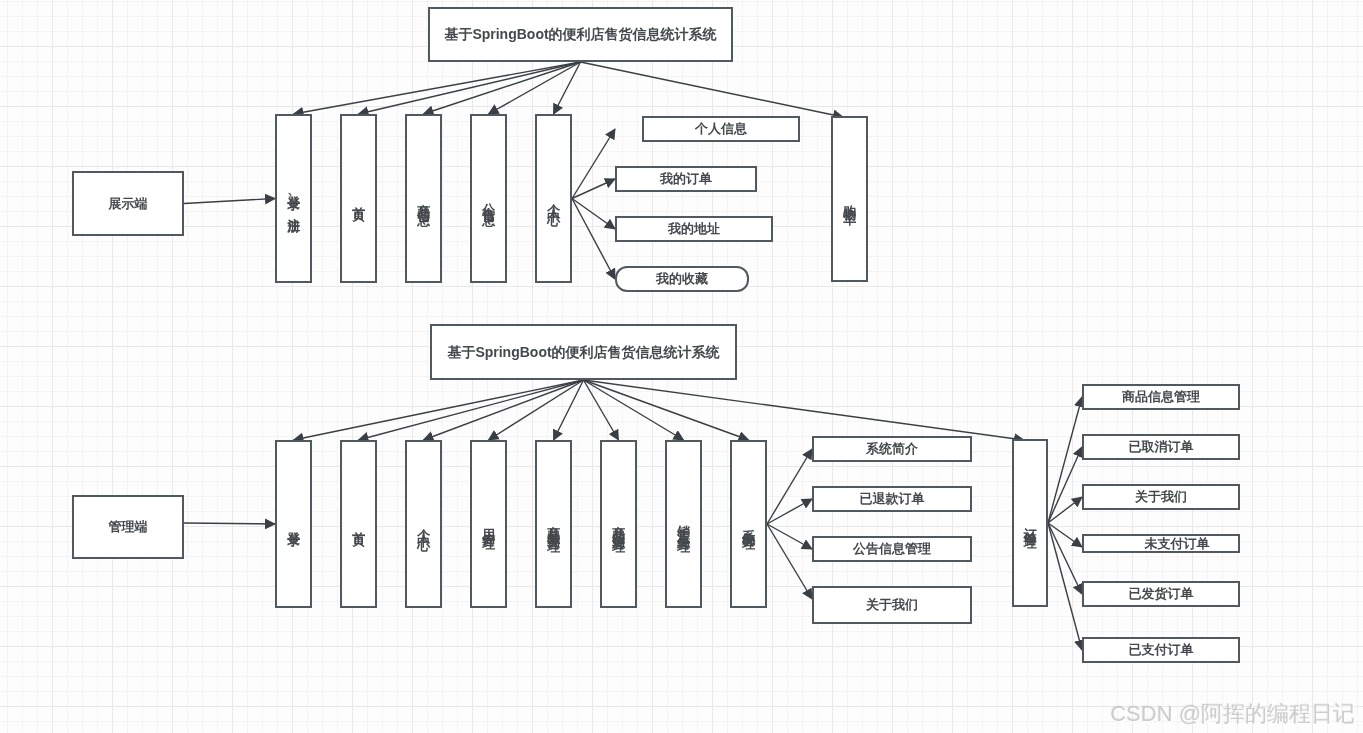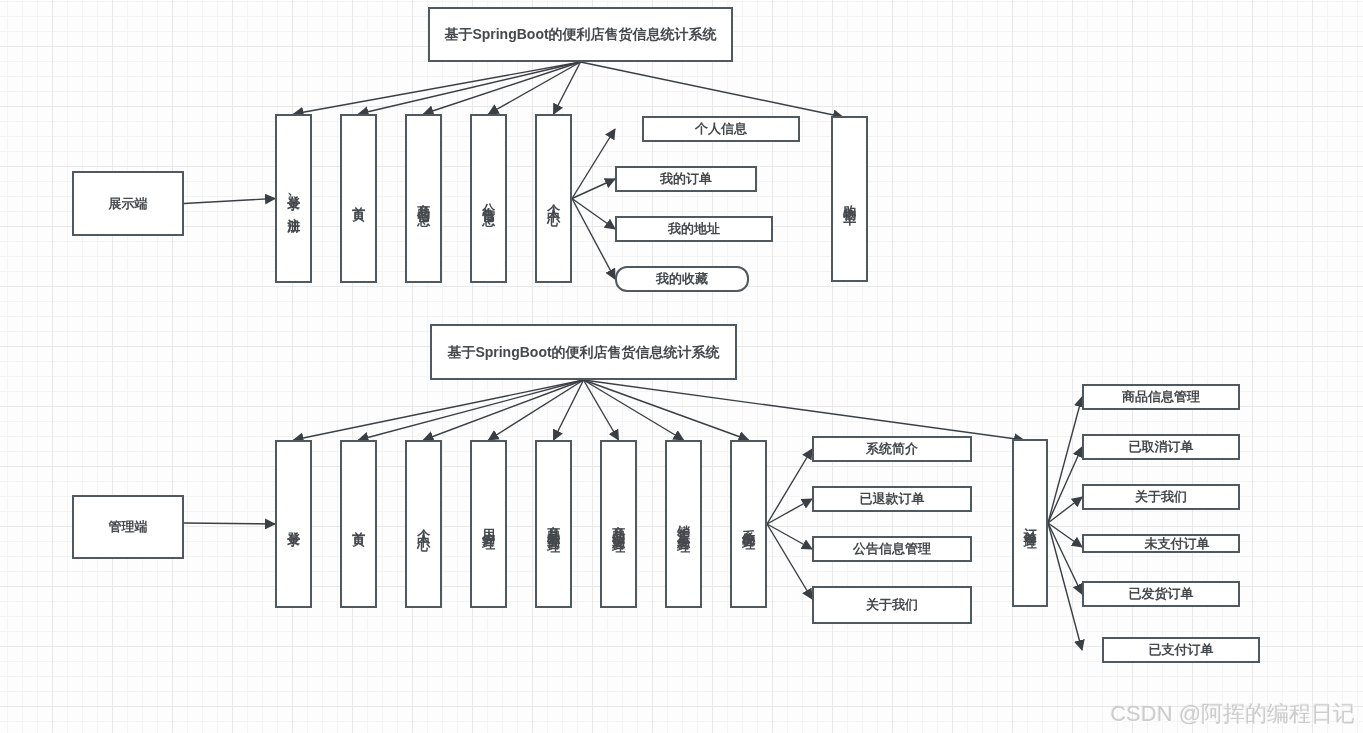--- a/index.html
+++ b/index.html
@@ -172,16 +172,16 @@
     </div>
     <div class="node" style="left: 1082px; top: 484px; width: 158px; height: 26px;">
       <span>关于我们</span>
     </div>
     <div class="node" style="left: 1082px; top: 534px; width: 158px; height: 19px; padding-left: 32px;">
       <span>未支付订单</span>
     </div>
     <div class="node" style="left: 1082px; top: 581px; width: 158px; height: 26px;">
       <span>已发货订单</span>
     </div>
-    <div class="node" style="left: 1082px; top: 637px; width: 158px; height: 26px; margin-left: 20px;">
+    <div class="node" style="left: 1082px; top: 637px; width: 158px; height: 26px;">
       <span>已支付订单</span>
     </div>
   </div>
 
 </body></html>

